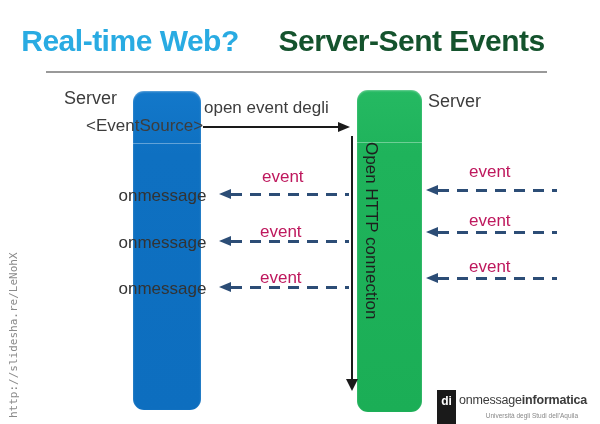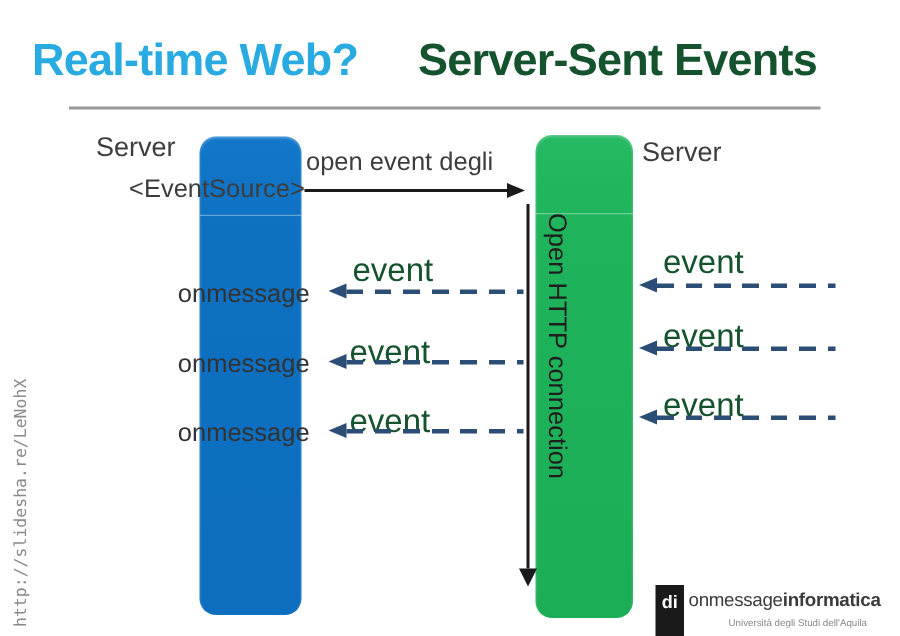--- a/index.html
+++ b/index.html
@@ -58,21 +58,21 @@
     position:absolute;left:381px;top:142px;width:188px;height:19px;
     transform:rotate(90deg);transform-origin:0 0;
     font-size:17px;color:#1e1e1e;white-space:nowrap;
   }
 
   
   .dash{position:absolute;height:3px;
     background:repeating-linear-gradient(to right,#2C4D76 0 11px,transparent 11px 19px);}
   .dash-head{position:absolute;width:0;height:0;
     border-right:12px solid #2C4D76;border-top:5px solid transparent;border-bottom:5px solid transparent;}
-  .evt{position:absolute;color:#14532d;font-size:22px;white-space:nowrap;}
+  .evt{position:absolute;color:#be185d;font-size:17px;white-space:nowrap;margin-left:27px;}
   .onmsg{position:absolute;left:110px;width:105px;text-align:center;
     color:#333;font-size:17px;white-space:nowrap;}
 
   
   .logo-box{position:absolute;left:437px;top:390px;width:19px;height:36px;background:#1a1a1a;
     color:#fff;font-size:12px;font-weight:bold;text-align:center;line-height:22px;}
   .logo-text{position:absolute;left:459px;top:393px;font-size:12.5px;color:#3b3b3b;
     letter-spacing:-0.2px;white-space:nowrap;}
   .logo-text .bold{font-weight:bold;}
   .logo-sub{position:absolute;left:458px;top:412px;width:120px;text-align:right;

